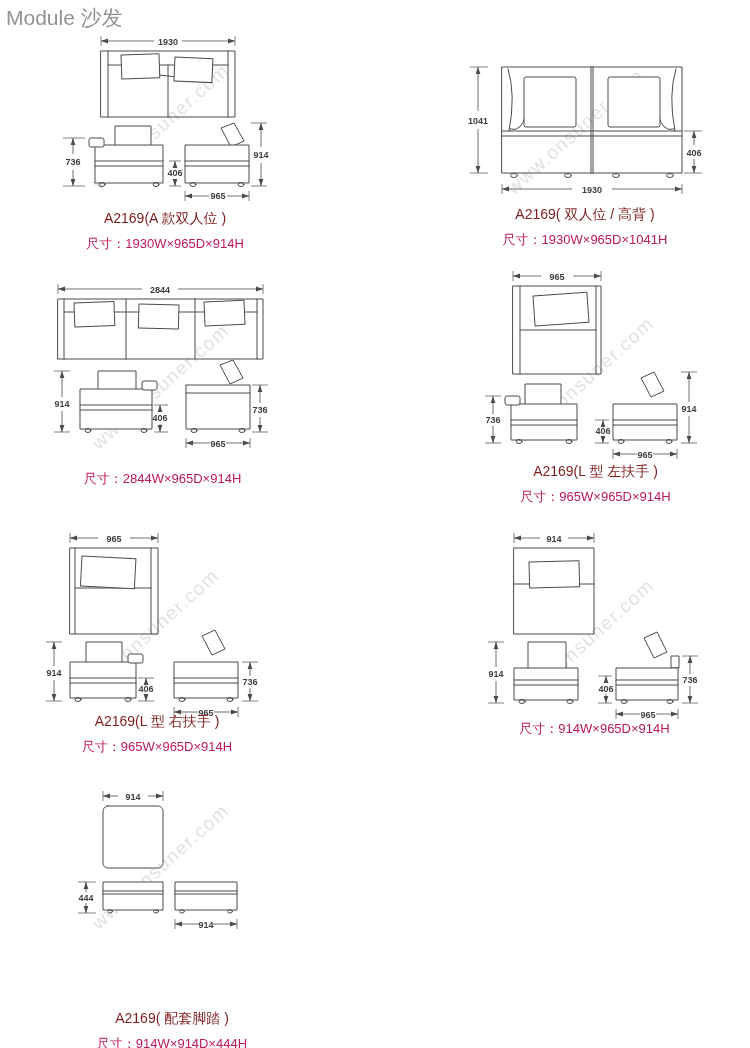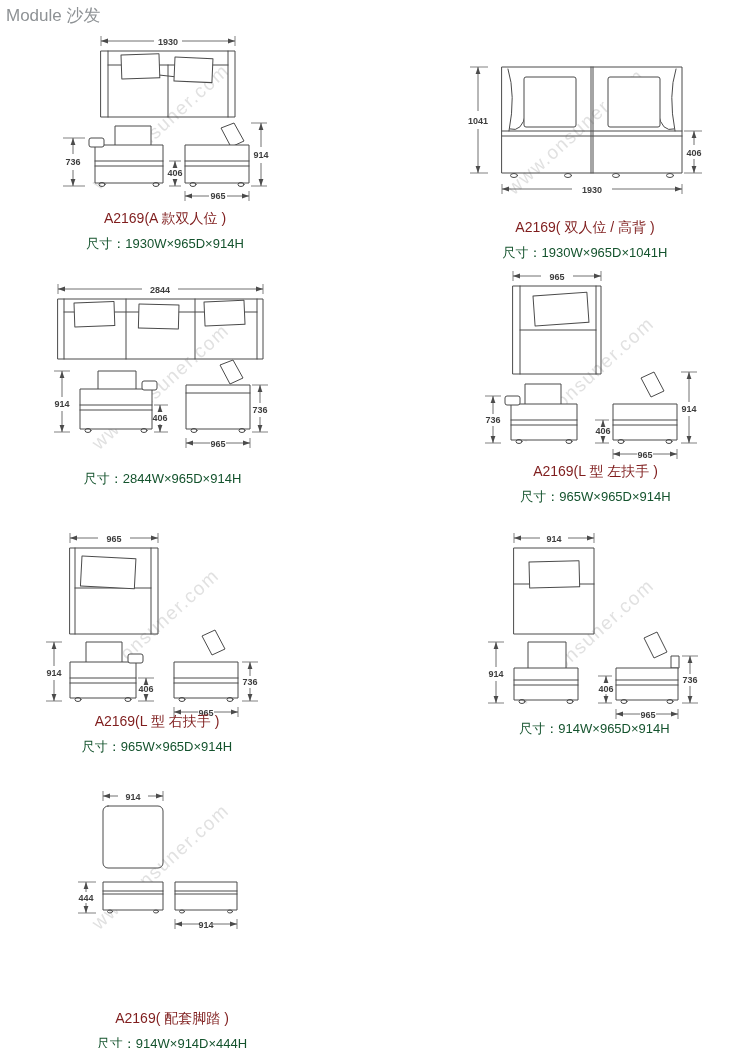--- a/index.html
+++ b/index.html
@@ -1,22 +1,22 @@
 <!DOCTYPE html>
 <html><head>
 <meta charset="utf-8">
 <style>
   html,body{margin:0;padding:0;background:#fff;}
   #canvas{position:relative;width:750px;height:1048px;background:#fff;overflow:hidden;
           font-family:"Liberation Sans",sans-serif;}
-  .page-title{position:absolute;left:6px;top:4px;font-size:17px;color:#8e9295;}
+  .page-title{position:absolute;left:6px;top:4px;font-size:21px;color:#8e9295;}
   .block-svg{position:absolute;}
   .caption{position:absolute;text-align:center;}
   .caption .mname{font-size:14px;color:#7f1d1d;}
-  .caption .msize{margin-top:7px;font-size:13px;color:#14532d;}
+  .caption .msize{margin-top:7px;font-size:13px;color:#be185d;}
   .wm{position:absolute;font-size:19px;letter-spacing:1.5px;color:#c9c9c9;opacity:.55;
       transform:rotate(-42deg);transform-origin:left center;white-space:nowrap;pointer-events:none;}
   
   .ln{fill:none;stroke:#4b4b4b;stroke-width:1;stroke-linejoin:round;stroke-linecap:round;}
   .fl{fill:#ffffff;stroke:#4b4b4b;stroke-width:1;stroke-linejoin:round;}
   .dim{stroke:#4b4b4b;stroke-width:.8;fill:none;}
   .tick{stroke:#4b4b4b;stroke-width:.7;}
   text.dnum{font:600 9px "Liberation Sans",sans-serif;fill:#3e3e3e;text-anchor:middle;}
 </style>
 </head>
@@ -127,21 +127,21 @@
     <line class="tick" x1="222" y1="118" x2="240" y2="118"></line>
     <line class="dim" x1="232" y1="90" x2="232" y2="76" marker-end="url(#arw)"></line>
     <line class="dim" x1="232" y1="104" x2="232" y2="118" marker-end="url(#arw)"></line>
     <text class="dnum" x="232" y="100.5">406</text>
     <line class="tick" x1="40" y1="129" x2="40" y2="139"></line>
     <line class="tick" x1="220" y1="129" x2="220" y2="139"></line>
     <line class="dim" x1="110" y1="134" x2="40" y2="134" marker-end="url(#arw)"></line>
     <line class="dim" x1="150" y1="134" x2="220" y2="134" marker-end="url(#arw)"></line>
     <text class="dnum" x="130" y="137.5">1930</text>
   </svg>
-  <div class="caption" style="left:462px;top:219px;width:246px">
+  <div class="caption" style="left:462px;top:206px;width:246px">
     <div class="mname">A2169( 双人位 / 高背 )</div>
     <div class="msize">尺寸：1930W×965D×1041H</div>
   </div>
 
   <svg class="block-svg" style="left:50px;top:281px" width="225" height="180" viewBox="0 0 225 180">
     <line class="tick" x1="8" y1="3" x2="8" y2="13"></line>
     <line class="tick" x1="213" y1="3" x2="213" y2="13"></line>
     <line class="dim" x1="92" y1="8" x2="8" y2="8" marker-end="url(#arw)"></line>
     <line class="dim" x1="128" y1="8" x2="213" y2="8" marker-end="url(#arw)"></line>
     <text class="dnum" x="110" y="11.5">2844</text>

